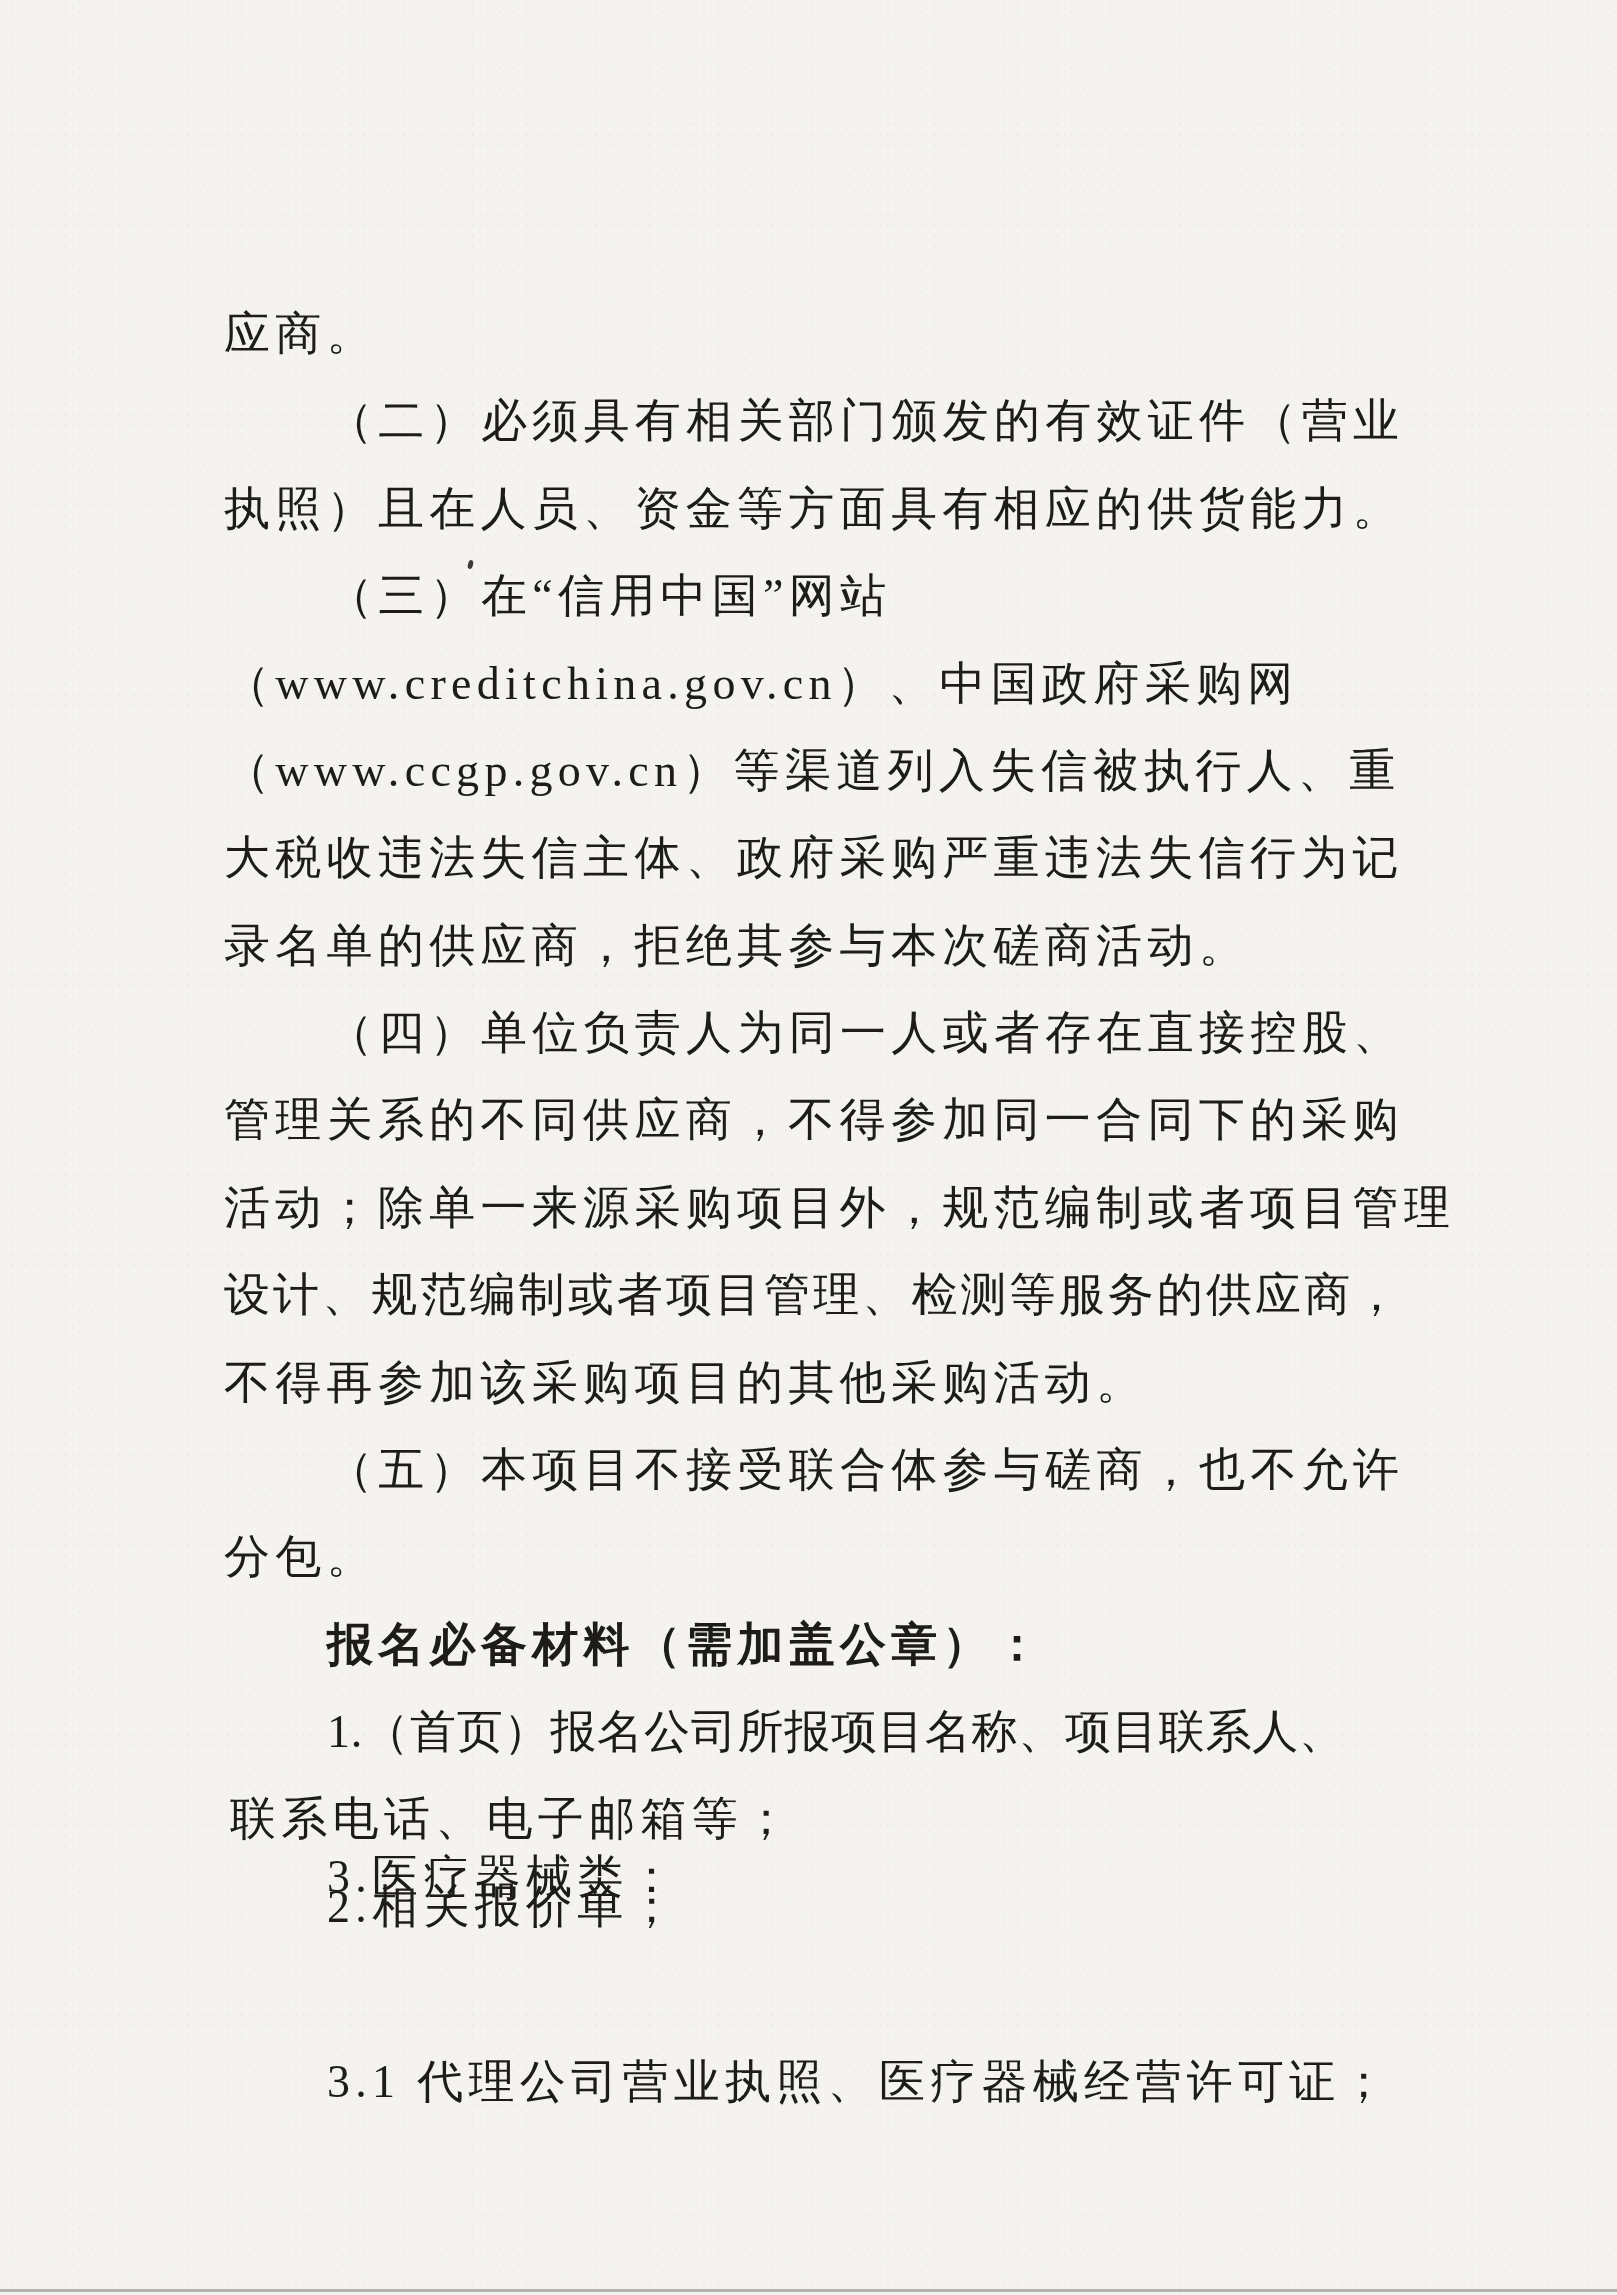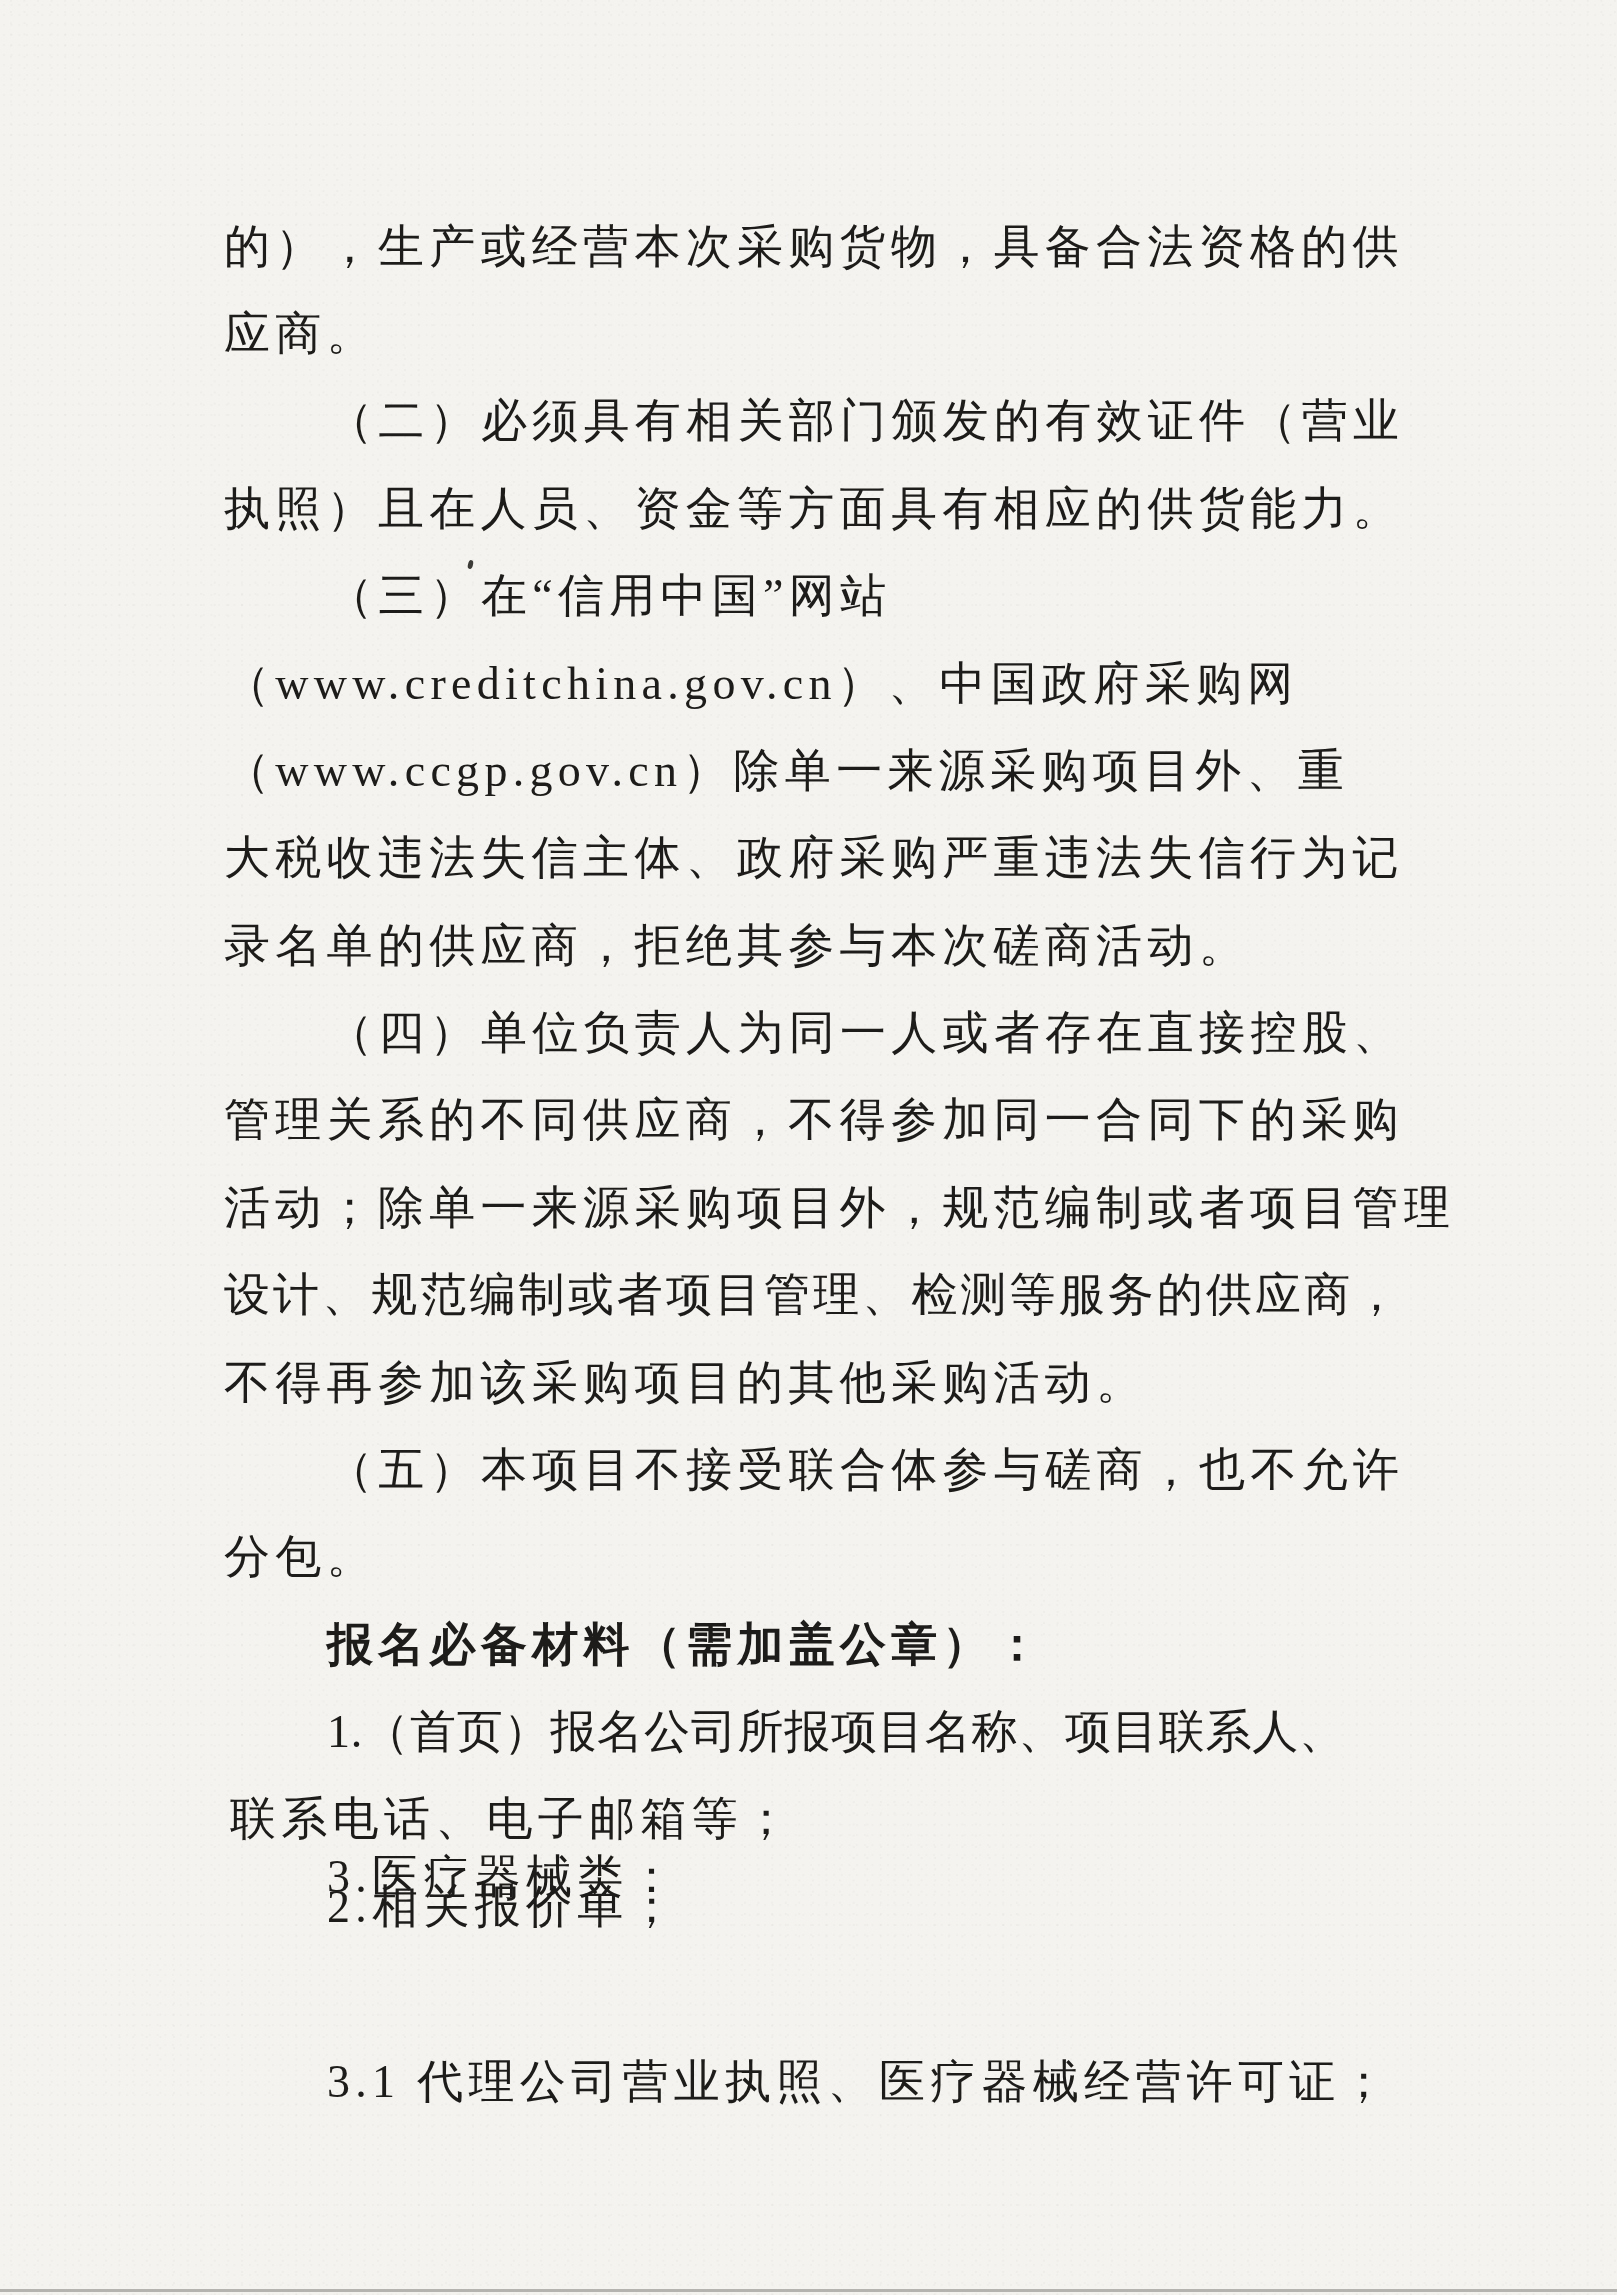--- a/index.html
+++ b/index.html
@@ -54,27 +54,26 @@
     top: 2289px;
     width: 1618px;
     height: 3px;
   }
 </style>
 </head>
 <body>
 
 <div class="page" id="page" style="background-color: rgb(244, 243, 240); color: rgb(29, 28, 26);">
   <div class="text-block" id="text-block">
-      <div class="line" style="top: 220px; letter-spacing: 5.3px;">的），生产或经营本次采购货物，具备合法资格的供</div>
       <div class="line" style="top: 307px; letter-spacing: 5.3px;">应商。</div>
       <div class="line indent" style="top: 394px; letter-spacing: 5.3px;">（二）必须具有相关部门颁发的有效证件（营业</div>
       <div class="line" style="top: 482px; letter-spacing: 5.3px;">执照）且在人员、资金等方面具有相应的供货能力。</div>
       <div class="line indent" style="top: 569px; letter-spacing: 5.3px;">（三）在“信用中国”网站</div>
       <div class="line" style="top: 657px; letter-spacing: 5.3px;">（www.creditchina.gov.cn）、中国政府采购网</div>
-      <div class="line" style="top: 744px; letter-spacing: 5.3px;">（www.ccgp.gov.cn）除单一来源采购项目外、重</div>
+      <div class="line" style="top: 744px; letter-spacing: 5.3px;">（www.ccgp.gov.cn）等渠道列入失信被执行人、重</div>
       <div class="line" style="top: 831px; letter-spacing: 5.3px;">大税收违法失信主体、政府采购严重违法失信行为记</div>
       <div class="line" style="top: 919px; letter-spacing: 5.3px;">录名单的供应商，拒绝其参与本次磋商活动。</div>
       <div class="line indent" style="top: 1006px; letter-spacing: 5.3px;">（四）单位负责人为同一人或者存在直接控股、</div>
       <div class="line" style="top: 1093px; letter-spacing: 5.3px;">管理关系的不同供应商，不得参加同一合同下的采购</div>
       <div class="line" style="top: 1181px; letter-spacing: 5.3px;">活动；除单一来源采购项目外，规范编制或者项目管理</div>
       <div class="line" style="top: 1268px; letter-spacing: 3.1px;">设计、规范编制或者项目管理、检测等服务的供应商，</div>
       <div class="line" style="top: 1356px; letter-spacing: 5.3px;">不得再参加该采购项目的其他采购活动。</div>
       <div class="line indent" style="top: 1443px; letter-spacing: 5.3px;">（五）本项目不接受联合体参与磋商，也不允许</div>
       <div class="line" style="top: 1530px; letter-spacing: 5.3px; text-align: center;">分包。</div>
       <div class="line indent bold" style="top: 1618px; letter-spacing: 5.3px;">报名必备材料（需加盖公章）：</div>

